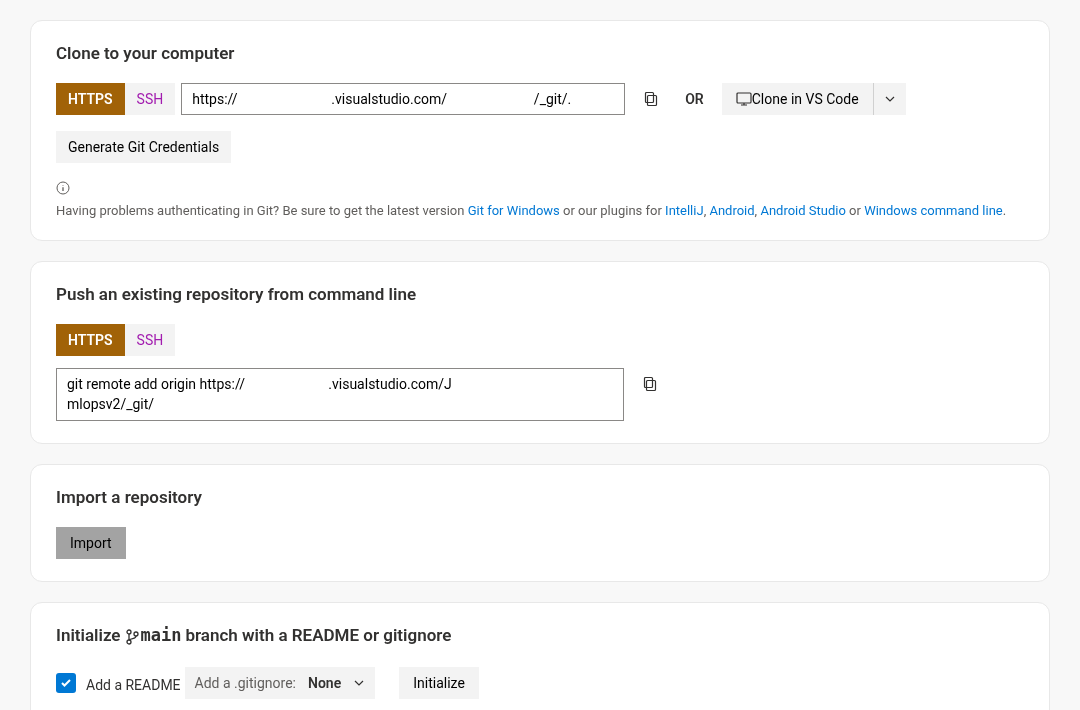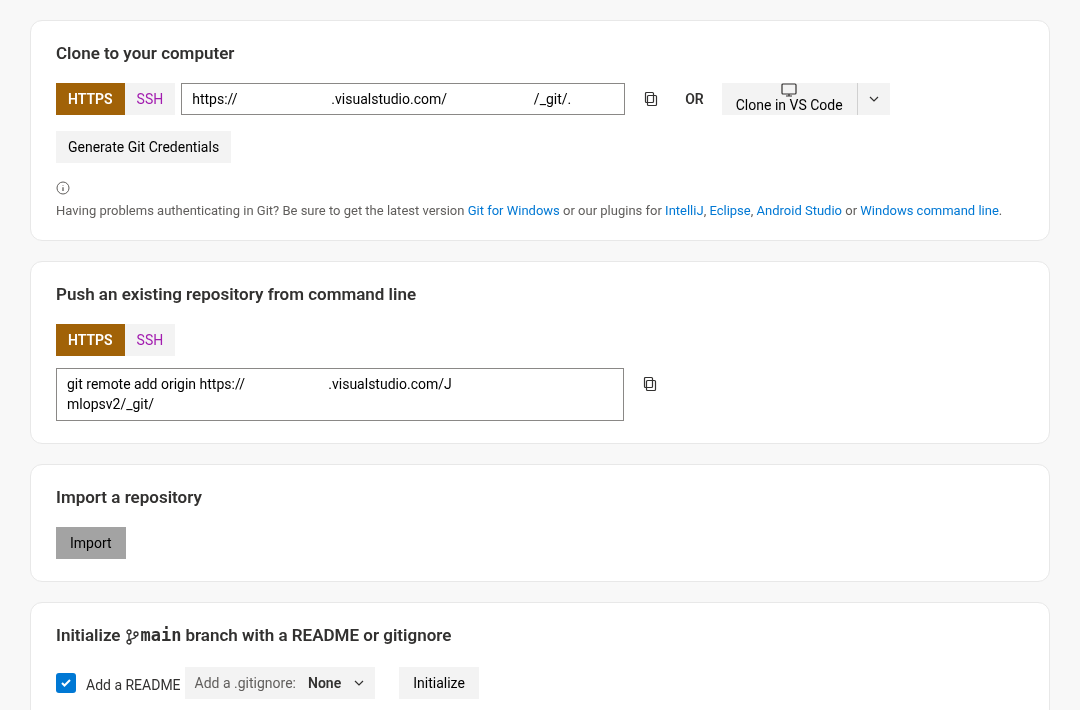--- a/index.html
+++ b/index.html
@@ -88,21 +88,20 @@
     height: 32px;
     padding: 0 14px;
     background: #f3f3f3;
     border: none;
     border-right: 1px solid #d0d0d0;
     display: inline-flex;
     align-items: center;
     font-size: 14px;
     cursor: pointer;
     font-family: inherit;
-    flex-direction: column;
   }
   .split-chevron {
     height: 32px;
     width: 32px;
     background: #f3f3f3;
     border: none;
     display: inline-flex;
     align-items: center;
     justify-content: center;
     cursor: pointer;
@@ -258,21 +257,21 @@
     <div class="info-row">
       <svg width="14" height="14" viewBox="0 0 14 14" fill="none" stroke="#605e5c" stroke-width="1">
         <circle cx="7" cy="7" r="6"></circle>
         <path d="M7 4 v0.5 M7 6.2 v3.8" stroke-width="1.3"></path>
       </svg>
       <span>
         <span class="info-text-main">Having problems authenticating in Git? Be sure to get the latest version</span>
         <a href="#">Git for Windows</a>
         <span>or our plugins for</span>
         <a href="#">IntelliJ</a><span>,</span>
-        <a href="#">Eclipse</a><span>,</span>
+        <a href="#">Android</a><span>,</span>
         <a href="#">Android Studio</a>
         <span>or</span>
         <a href="#">Windows command line</a><span>.</span>
       </span>
     </div>
   </div>
 
   <div class="card">
     <h2 class="card-title">Push an existing repository from command line</h2>
 

